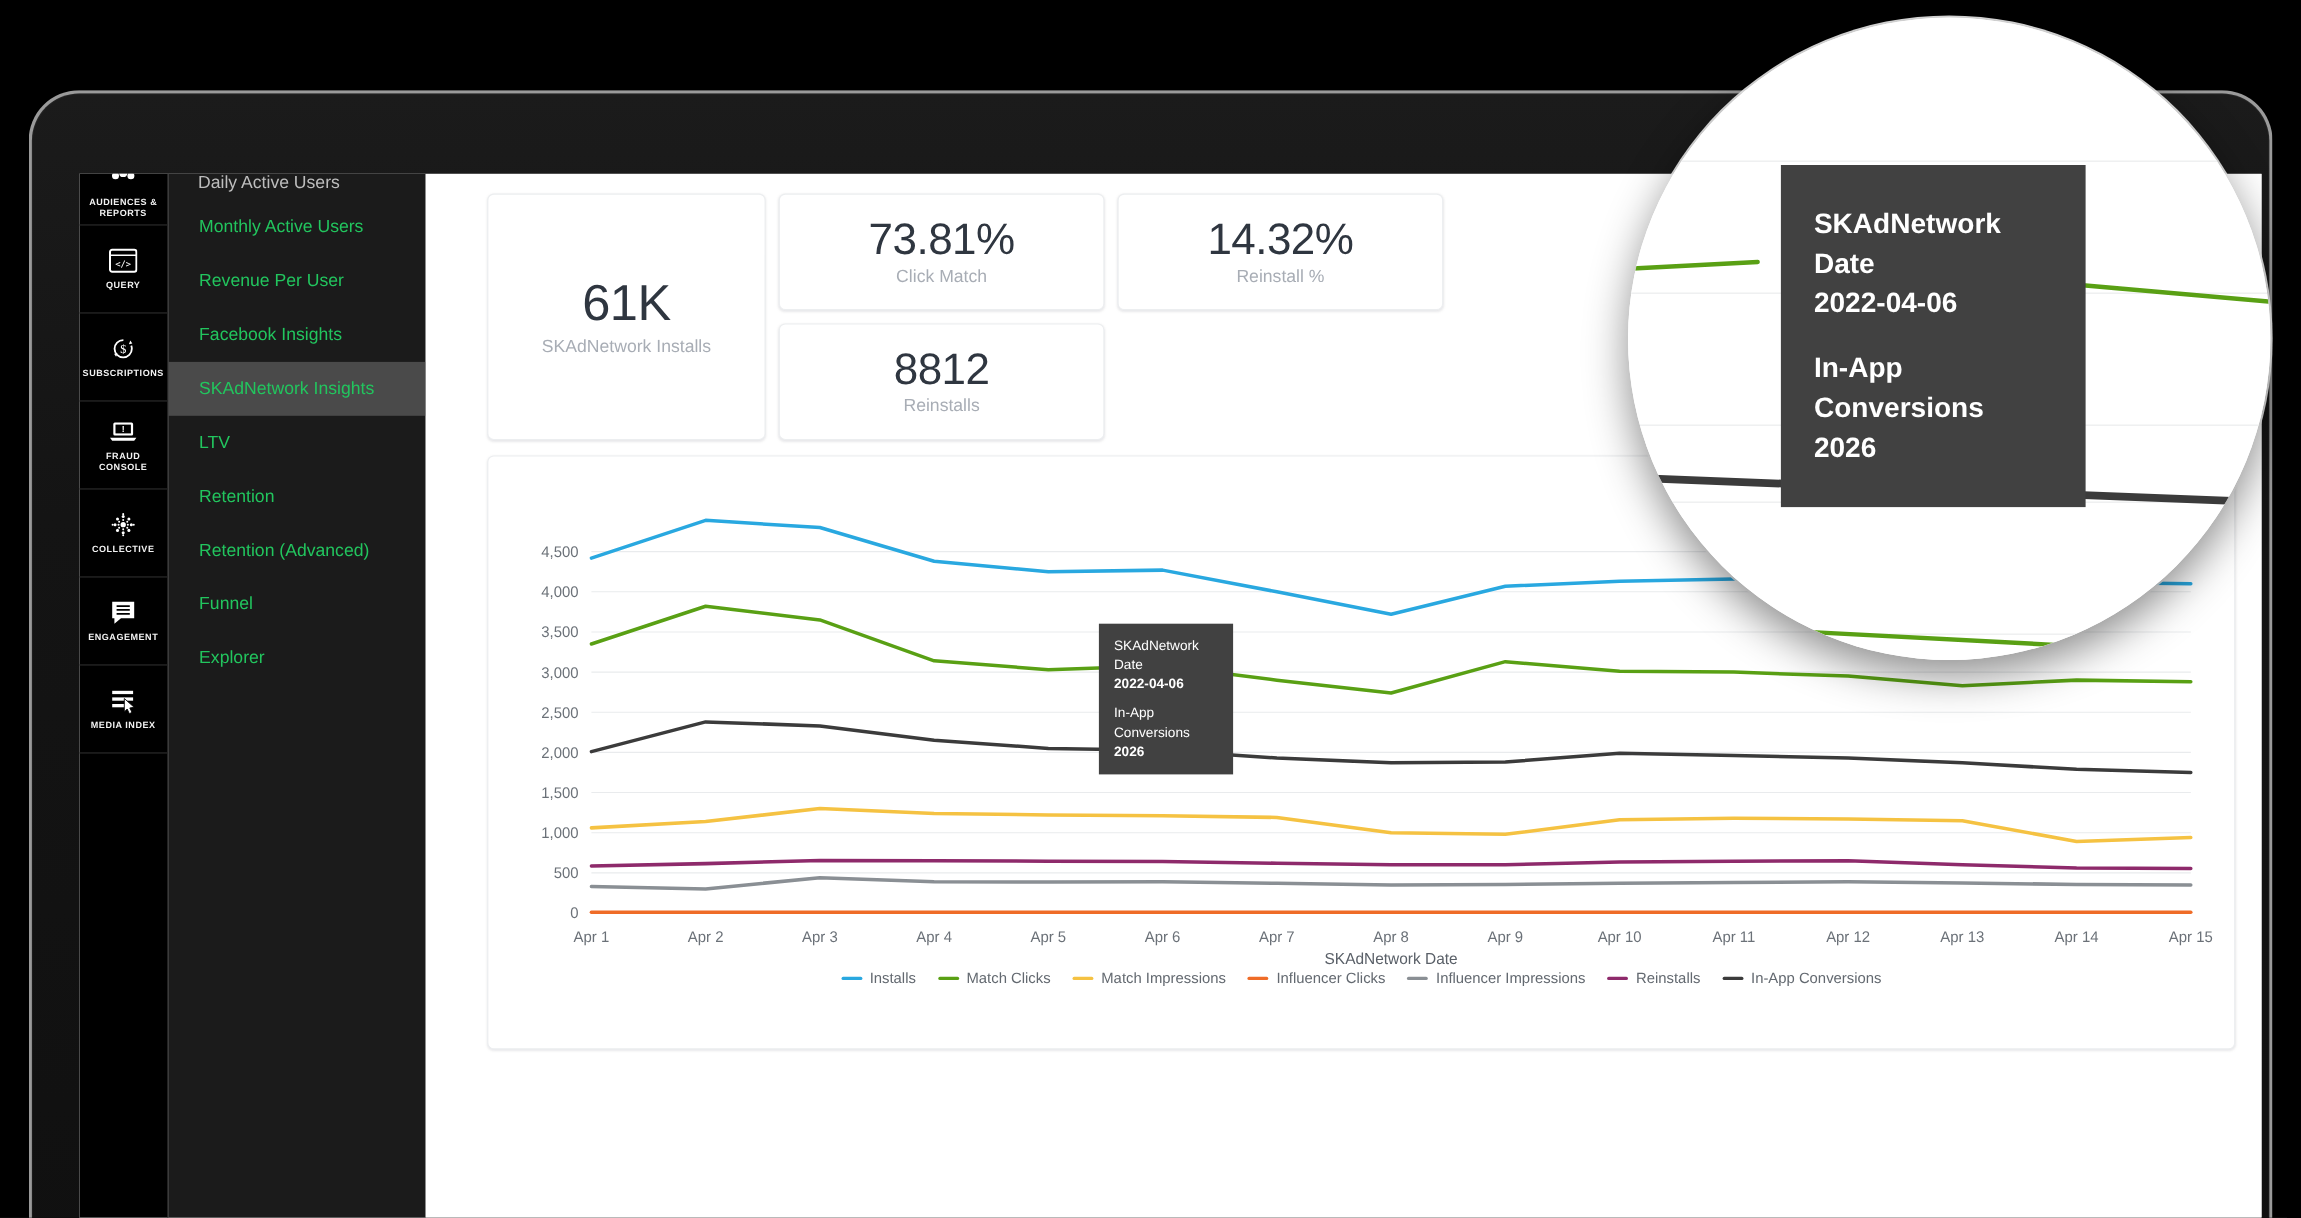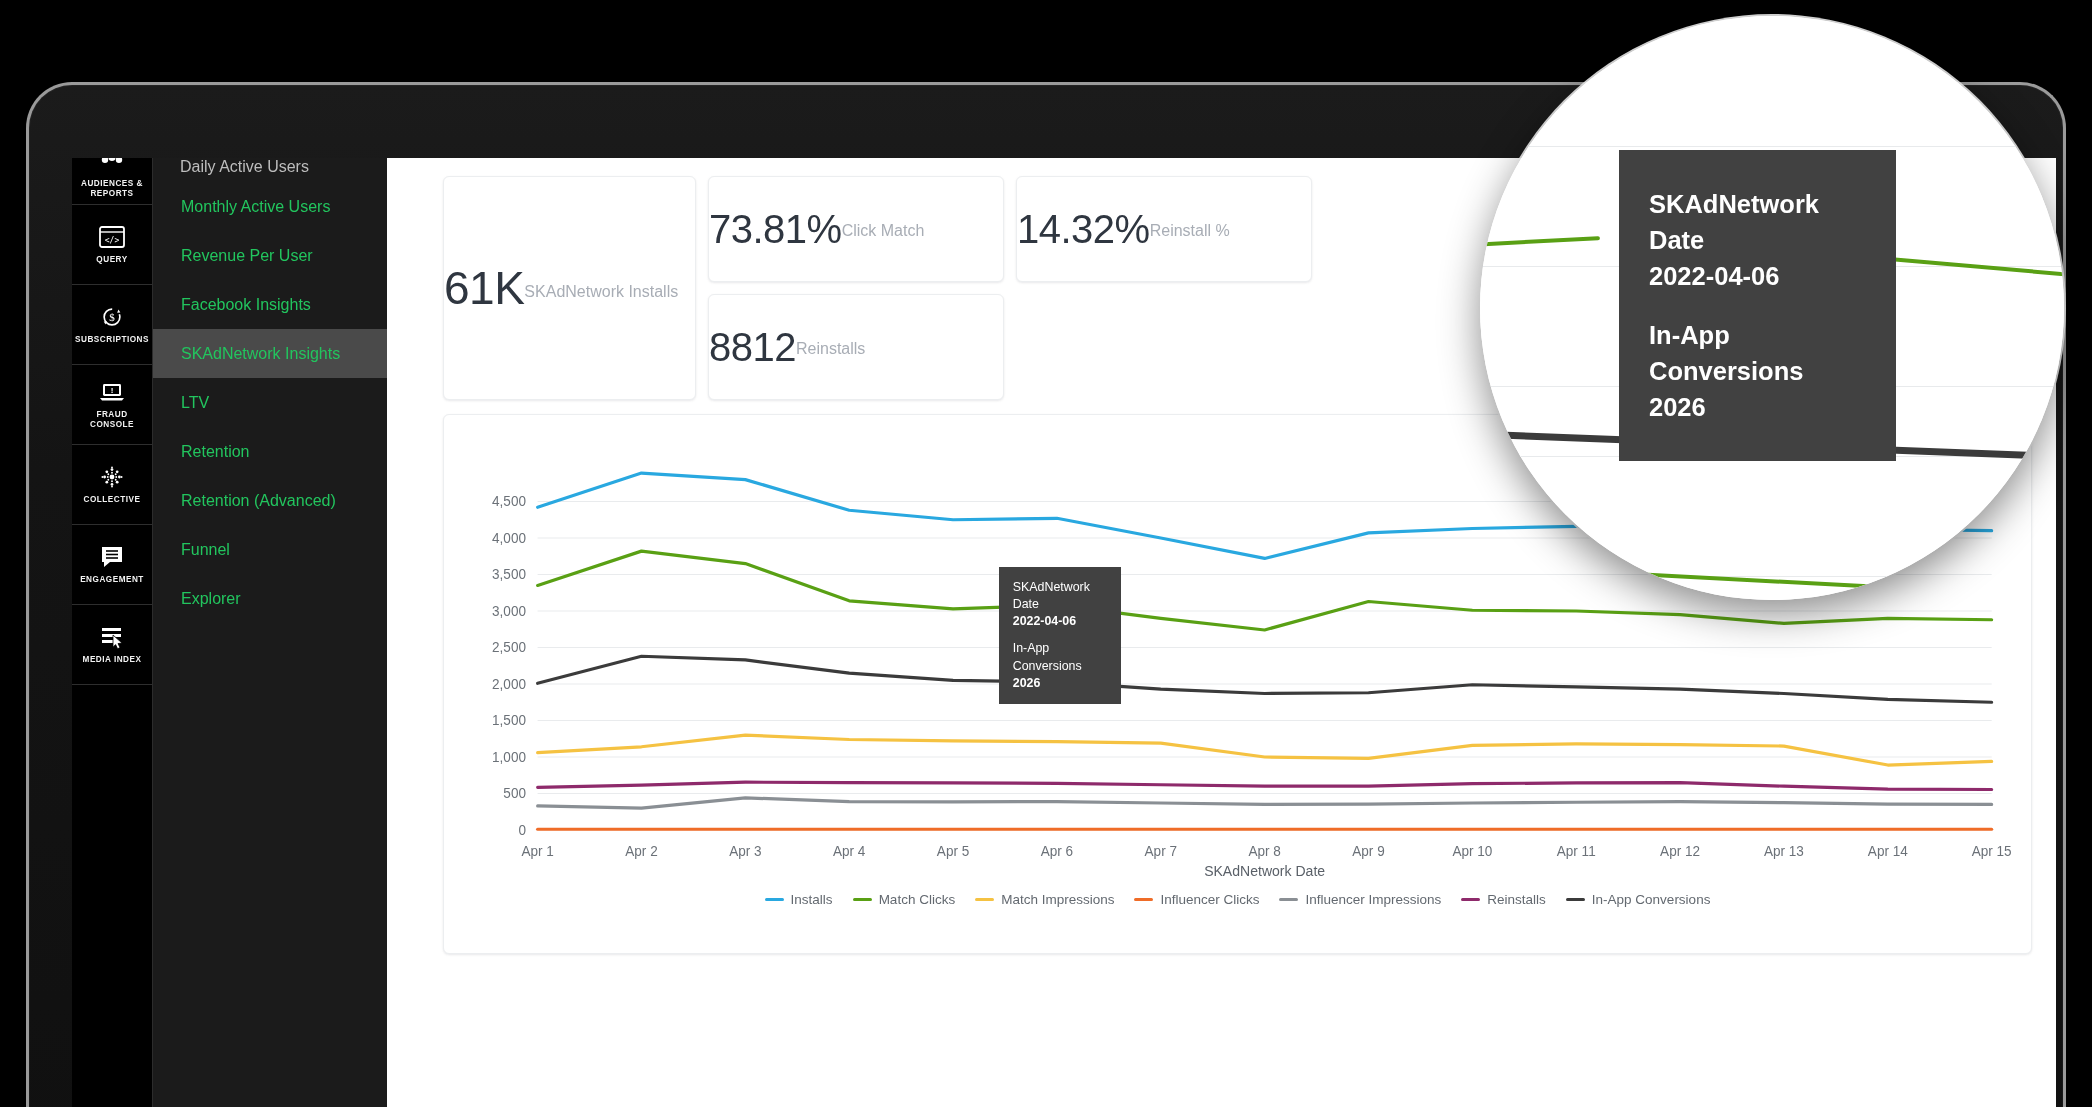--- a/index.html
+++ b/index.html
@@ -101,22 +101,22 @@
     height: 224px;
   }
   .kpi-col { display: flex; flex-direction: column; gap: 12px; }
   .kpi-col.tall { width: 253px; }
   .kpi-col.split { width: 296px; }
   .card {
     background: #fff;
     border: 1px solid #eceef0;
     border-radius: 6px;
     box-shadow: 0 1px 3px rgba(16,24,40,0.06), 0 1px 2px rgba(16,24,40,0.04);
-    display: flex; flex-direction: row;
-    align-items: center; justify-content: flex-start;
+    display: flex; flex-direction: column;
+    align-items: center; justify-content: center;
   }
   .card.full { height: 224px; }
   .card.half { height: 106px; }
   .kpi-value {
     font-size: 46px; font-weight: 300;
     color: #2f3640; line-height: 1.05;
     letter-spacing: -0.5px;
   }
   .kpi-value.small { font-size: 40px; }
   .kpi-label {
@@ -138,21 +138,21 @@
   }
   .chart-title {
     text-align: right;
     font-size: 19px; color: #5a6068; font-weight: 400;
     margin-bottom: 4px;
   }
   .plot-wrap { position: relative; width: 100%; height: 425px; }
   .plot-wrap svg { display: block; width: 100%; height: 100%; }
   .legend {
     display: flex; justify-content: center; align-items: center;
-    gap: 20px; margin-top: 10px;
+    gap: 20px; 
   }
   .legend-item { display: flex; align-items: center; gap: 7px; }
   .legend-swatch { width: 19px; height: 3px; border-radius: 2px; display: block; }
   .legend-text { font-size: 13.5px; color: #636970; }
 
   
   .chart-tooltip {
     position: absolute;
     background: #414141;
     color: #fff;

